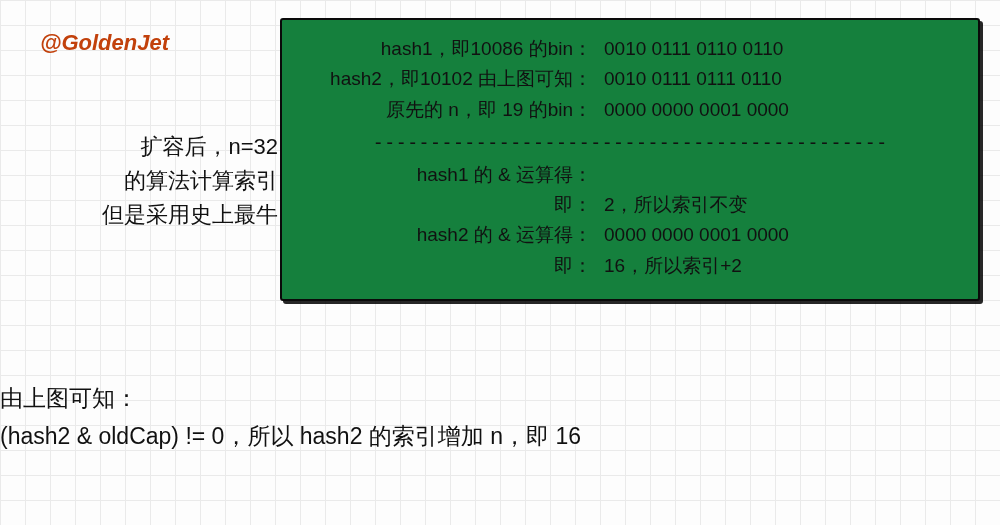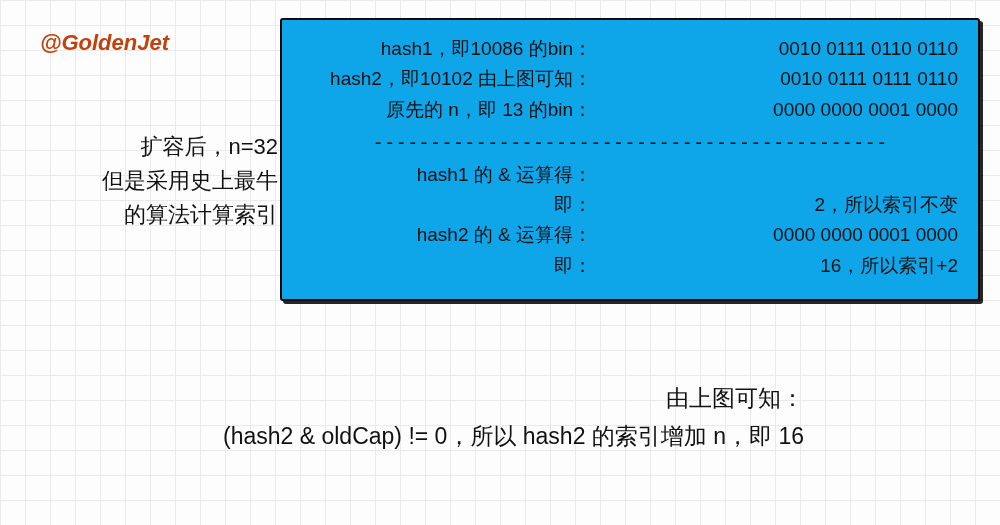--- a/index.html
+++ b/index.html
@@ -32,75 +32,75 @@
     font-size: 22px;
     line-height: 1.55;
     text-align: right;
     font-weight: 500;
   }
   .info-box {
     position: absolute;
     top: 18px;
     left: 280px;
     width: 700px;
-    background: #0ea5e9;
+    background: #15803d;
     border: 2px solid #0a0a0a;
     border-radius: 3px;
     box-shadow: 3px 3px 0 rgba(0,0,0,0.85);
     padding: 14px 20px 18px 20px;
     font-size: 19px;
     line-height: 1.6;
   }
   .row {
     display: flex;
     white-space: pre;
   }
   .row .label { flex: 0 0 290px; text-align: right; }
-  .row .value { flex: 1; text-align: right; padding-left: 12px; }
+  .row .value { flex: 1; text-align: left; padding-left: 12px; }
   .dashes {
     letter-spacing: 0px;
     font-family: monospace;
     text-align: center;
     font-size: 19px;
     margin: 2px 0;
     white-space: pre;
   }
   .bottom-note {
     position: absolute;
     top: 380px;
     left: 0;
     width: 804px;
-    text-align: right;
+    text-align: left;
     font-size: 23px;
     line-height: 1.65;
     font-weight: 500;
   }
 </style>
 </head>
 <body>
 
 <div class="watermark">@GoldenJet</div>
 
 <div class="left-note">
   <div>扩容后，n=32</div>
+  <div>的算法计算索引</div>
   <div>但是采用史上最牛</div>
-  <div>的算法计算索引</div>
 </div>
 
 <div class="info-box">
   <div class="row">
     <span class="label">hash1，即10086 的bin：</span>
     <span class="value">0010 0111 0110 0110</span>
   </div>
   <div class="row">
     <span class="label">hash2，即10102 由上图可知：</span>
     <span class="value">0010 0111 0111 0110</span>
   </div>
   <div class="row">
-    <span class="label">原先的 n，即 13 的bin：</span>
+    <span class="label">原先的 n，即 19 的bin：</span>
     <span class="value">0000 0000 0001 0000</span>
   </div>
   <div class="dashes">---------------------------------------------</div>
   <div class="row">
     <span class="label">hash1 的 &amp; 运算得：</span>
   </div>
   <div class="row">
     <span class="label">即：</span>
     <span class="value">2，所以索引不变</span>
   </div>

